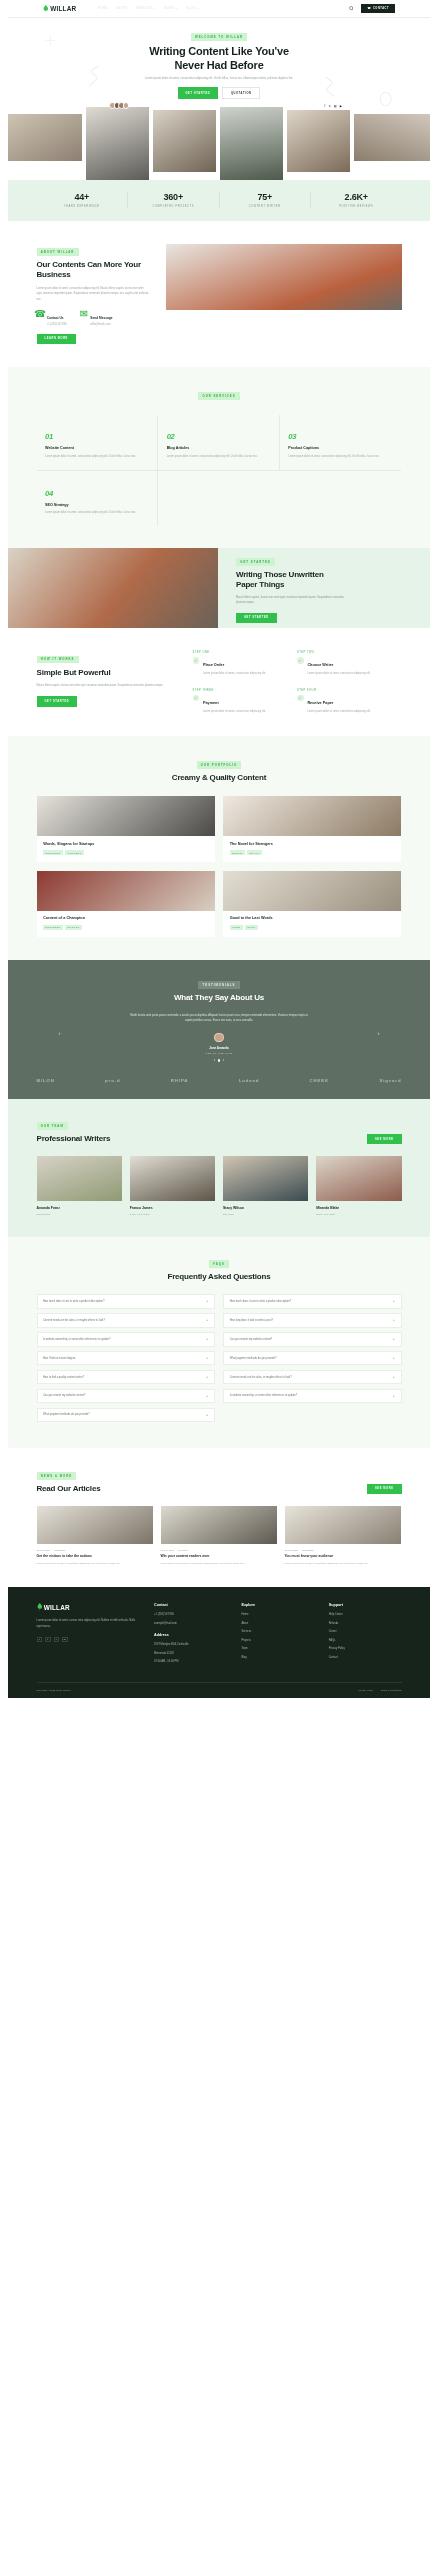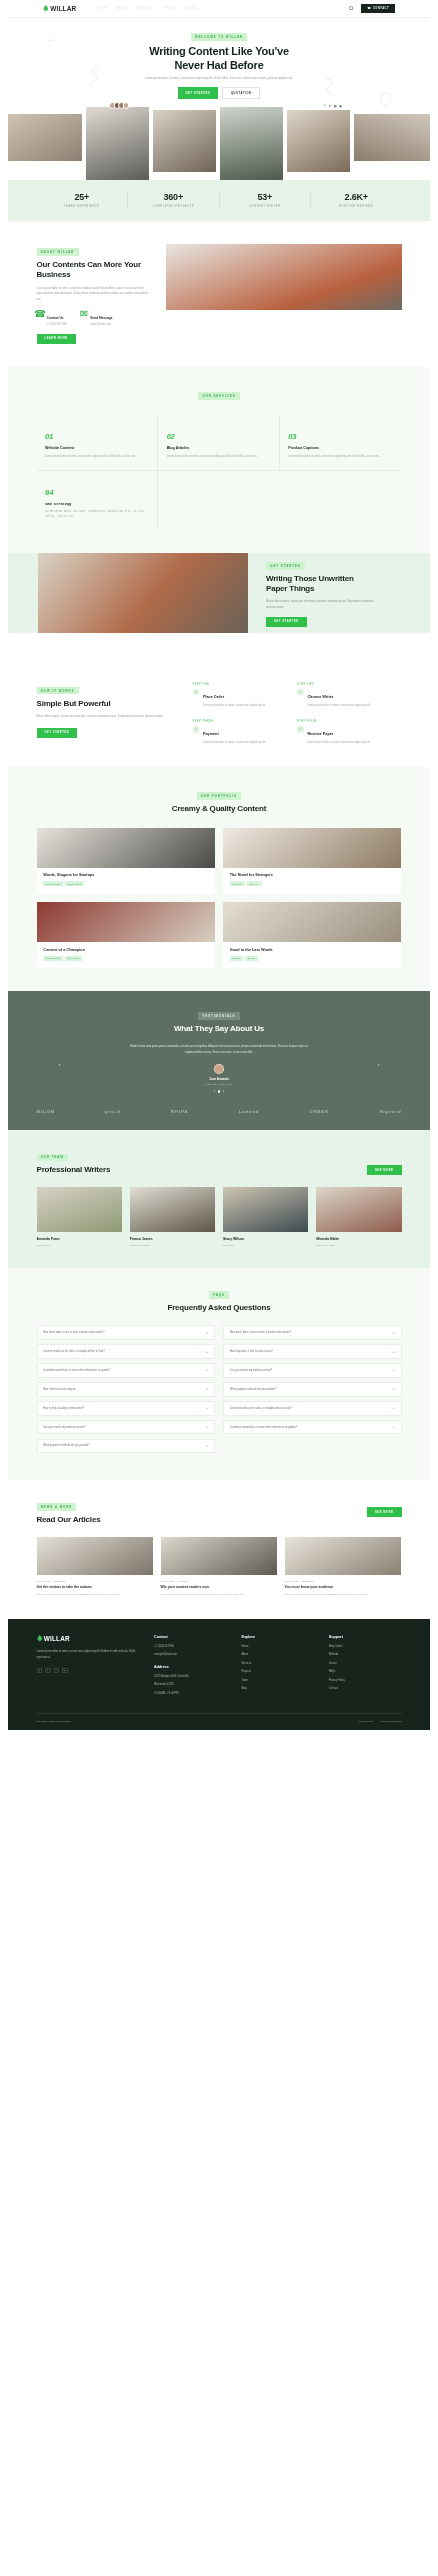--- a/index.html
+++ b/index.html
@@ -101,33 +101,33 @@
   .about-right { flex:1; height:66px; background-size:cover; background-position:center; }
 
   
   .services { background:#f5faf4; padding:21px 0 22px; text-align:center; }
   .svc-grid { display:flex; flex-wrap:wrap; margin-top:14.6px; }
   .svc {
     width:33.333%; text-align:left; padding:9.7px 8.5px 11px;
     border-right:0.6px solid #e2ece0; border-bottom:0.6px solid #e2ece0;
   }
   .svc:nth-child(3n) { border-right:0; }
-  .svc:nth-child(n+4) { border-bottom:0;font-family:Liberation Mono, monospace; }
+  .svc:nth-child(n+4) { border-bottom:0; }
   .svc .no { font-size:7.6px; font-weight:700; font-style:italic; color:#3ec256; letter-spacing:-0.3px;margin-top:8px; }
   .svc .t { font-size:3.7px; font-weight:700; margin-top:4.9px; color:#16241c; }
   .svc .d { font-size:2.6px; line-height:2; color:#a3a9a5; margin-top:3.7px; }
 
   
-  .cta { background:#e6f3e8; display:flex; align-items:center;padding-left:30px; }
+  .cta { background:#e6f3e8; display:flex; align-items:center; }
   .cta-img { width:210px; height:80px; background-size:cover; background-position:center; }
   .cta-body { padding:0 18px; }
   .cta-body p.body { font-size:2.6px; line-height:2.1; color:#8d968f; margin-top:4.9px; width:113px; }
 
   
-  .how { padding:23px 0 22px; display:flex; gap:28px;margin-top:27px; }
+  .how { padding:23px 0 22px; display:flex; gap:28px; }
   .how-left { width:128px; }
   .how-left p.body { font-size:2.6px; line-height:2.1; color:#9ba29d; margin-top:5.5px; }
   .steps { flex:1; display:flex; flex-wrap:wrap; row-gap:12px; }
   .step { width:50%; }
   .step .cap { font-size:2.6px; letter-spacing:0.5px; color:#44b35b; text-transform:uppercase; margin-bottom:3px; }
   .step-row { display:flex; gap:3.7px; align-items:flex-start; }
   .chk { width:6.7px;height:6.7px;border-radius:50%;background:#ddf3de;color:#37b44e;display:flex;align-items:center;justify-content:center;font-size:3.7px;flex:none; }
   .step .t { font-size:3.8px; font-weight:700; color:#16241c; }
   .step .d { font-size:2.6px; line-height:2; color:#a3a9a5; margin-top:3px; }
 
@@ -174,21 +174,21 @@
   .faq-col { flex:1; }
   .q {
     background:#fff; border:0.6px solid #e8efe7; padding:4.3px 5.5px; margin-bottom:4.3px;
     display:flex; align-items:center; justify-content:space-between; text-align:left;
     font-size:2.6px; color:#6d7771; cursor:pointer;
   }
   .q .pm { color:#46b85d; font-size:3.7px; }
 
   
   .blog { padding:19.5px 0 21px; }
-  .blog-head { display:flex; align-items:center; justify-content:space-between; }
+  .blog-head { display:flex; align-items:flex-end; justify-content:space-between; }
   .blog-grid { display:flex; gap:8px; margin-top:12px; }
   .post { width:116px; }
   .post .ph { width:100%; height:38px; background-size:cover; background-position:center; }
   .post .meta { display:flex; gap:4.3px; font-size:2.3px; color:#9aa39c; margin-top:4.9px; }
   .post .t { font-size:3.4px; font-weight:700; line-height:1.45; margin-top:3px; color:#16241c; }
   .post .d { font-size:2.4px; line-height:1.9; color:#a5aca7; margin-top:3px; }
 
   
   .footer { background:#16241c; color:#d5ded6; padding:16px 0 0; }
   .f-grid { display:flex; gap:14.6px; }
@@ -304,29 +304,29 @@
     <div class="gi g4" style="background:linear-gradient(170deg,#cfd4cd,#4e5a4c)"></div>
     <div class="gi g5" style="background:linear-gradient(150deg,#ded6c8,#7c6a58)"></div>
     <div class="gi g6" style="background:linear-gradient(200deg,#d6cec2,#8b7d6d)"></div>
   </div>
 </div>
 
 <div class="stats">
   <div class="container">
     <div class="stats-row">
       <div class="stat">
-        <div class="num">25+</div>
+        <div class="num">44+</div>
         <div class="lbl">YEARS EXPERIENCE</div>
       </div>
       <div class="stat">
         <div class="num">360+</div>
         <div class="lbl">COMPLETED PROJECTS</div>
       </div>
       <div class="stat">
-        <div class="num">53+</div>
+        <div class="num">75+</div>
         <div class="lbl">CONTENT WRITER</div>
       </div>
       <div class="stat">
         <div class="num">2.6K+</div>
         <div class="lbl">POSITIVE REVIEWS</div>
       </div>
     </div>
   </div>
 </div>
 

